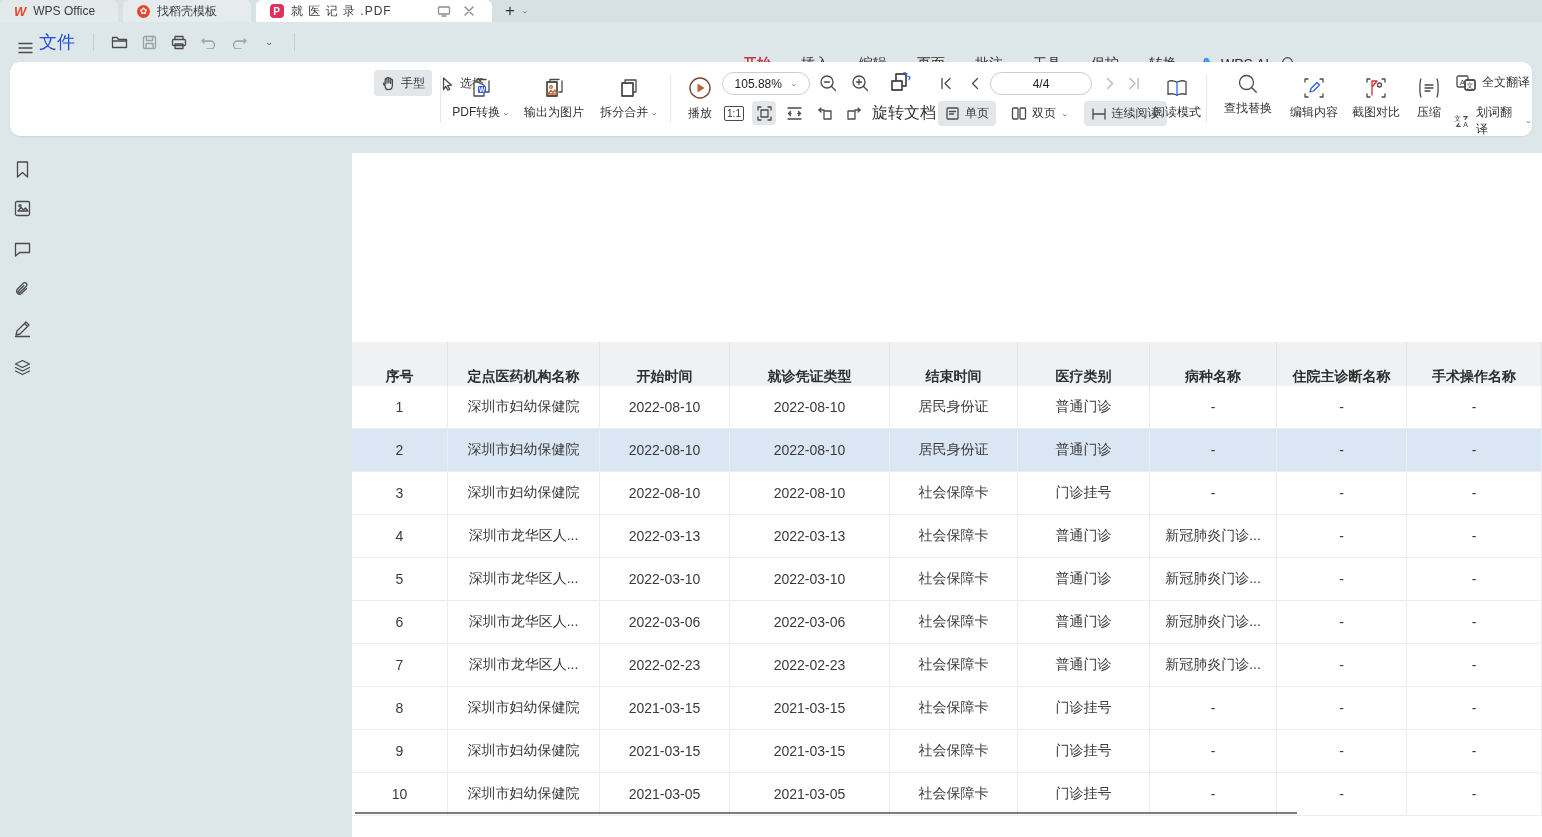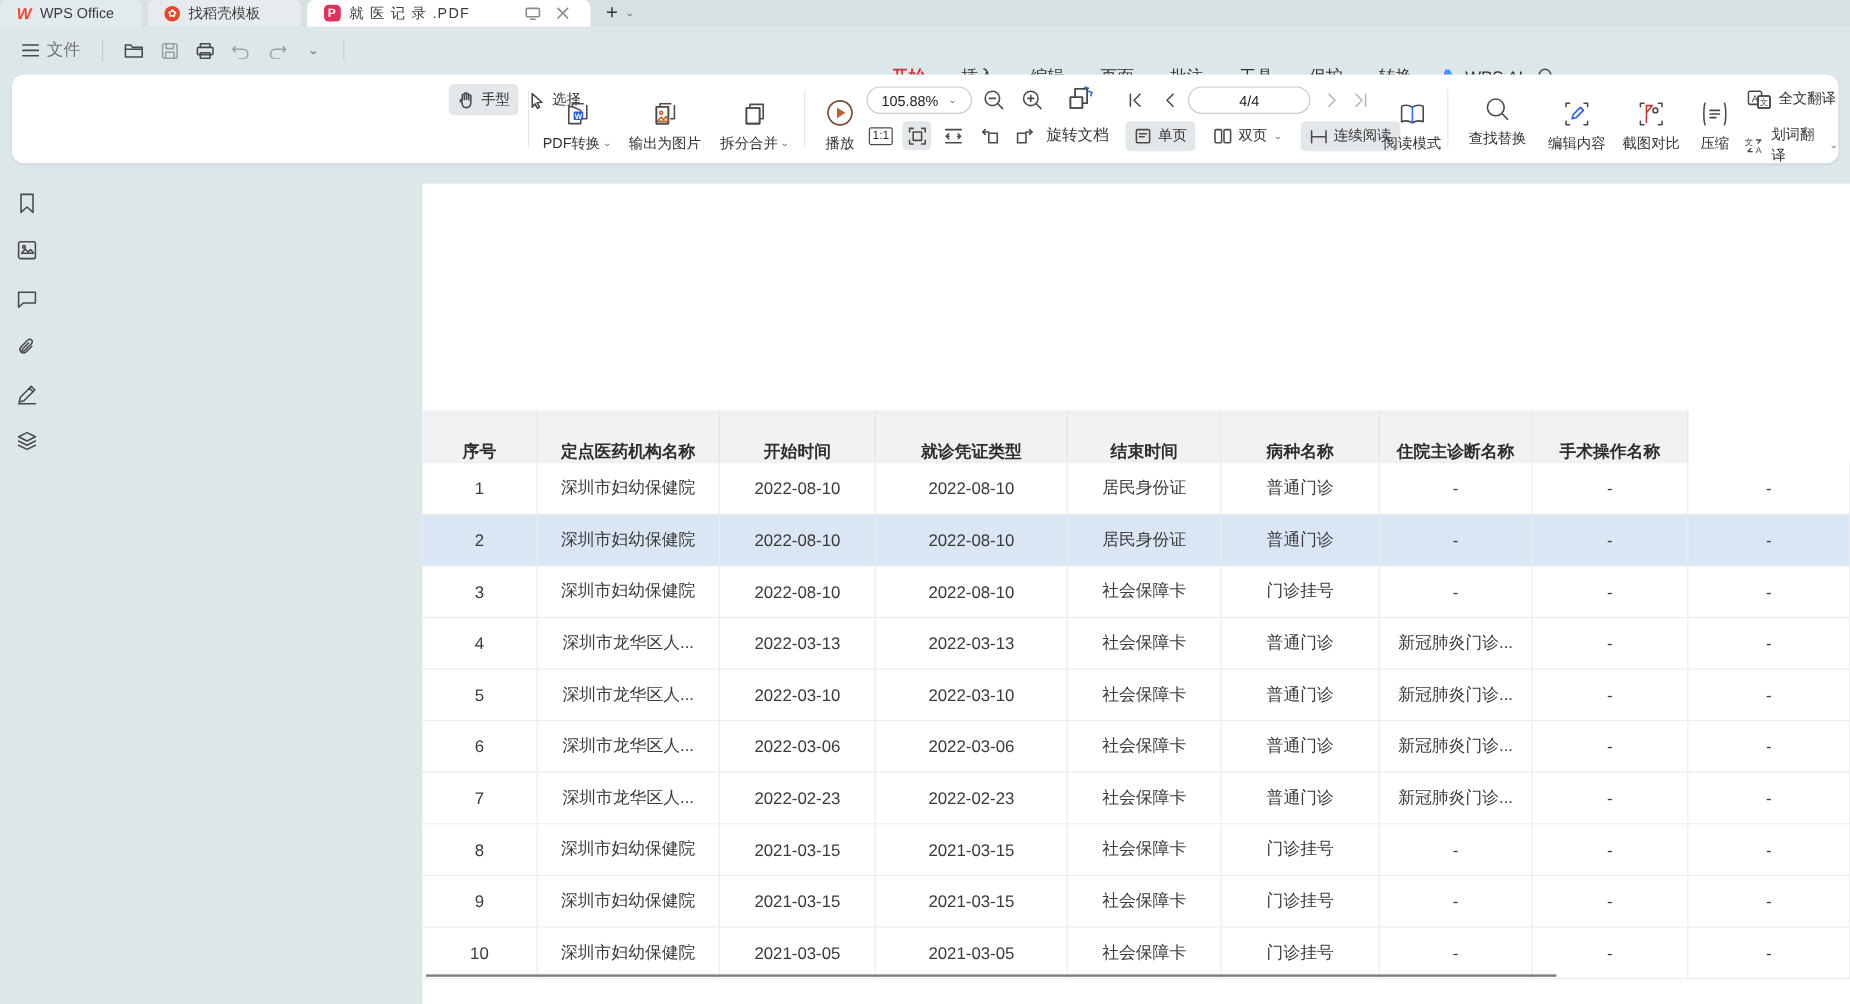--- a/index.html
+++ b/index.html
@@ -24,38 +24,38 @@
   .wps-w { font-weight:bold; font-size:13px; color:#e8442e; font-style:italic; }
   .docer-dot { width:13px; height:13px; border-radius:50%; background:#e8442e;
     color:#fff; font-size:9px; display:flex; align-items:center; justify-content:center; font-weight:bold; }
   .pdf-chip { width:14px; height:14px; border-radius:4px; background:#e0315b; color:#fff;
     font-size:10px; font-weight:bold; display:flex; align-items:center; justify-content:center; }
 
   
   .menubar { position:absolute; left:0; top:22px; width:1542px; height:40px;
     display:flex; align-items:center; font-size:14px; }
   .mb-left { display:flex; align-items:center; gap:4px; padding-left:12px; }
-  .file-btn { display:flex; align-items:center; gap:6px; padding:4px 6px; font-size:14px; color:#737373; }
+  .file-btn { display:flex; align-items:flex-end; gap:6px; padding:4px 6px; font-size:18px; color:#1d4ed8; }
   .mb-sep { width:1px; height:18px; background:#c3ced1; margin:0 8px; }
   .mb-ic { width:26px; height:24px; display:flex; align-items:center; justify-content:center; border-radius:4px; }
   .mb-ic.dim svg { opacity:.45; }
   .menus { position:absolute; left:728px; top:22px; height:40px; display:flex; align-items:center; }
   .menu-item { padding:0 15px; height:40px; display:flex; align-items:center; color:#2f2f2f; position:relative; }
   .menu-item.active { color:#c7383f; font-weight:bold; }
   .menu-item.active::after { content:""; position:absolute; left:14px; right:14px; bottom:2px;
     height:3px; background:#c7383f; border-radius:2px; }
   .wpsai { display:flex; align-items:center; gap:6px; padding:0 10px; font-size:14px; color:#2f2f2f; }
   .mb-search { margin-left:8px; width:26px; height:26px; display:flex; align-items:center; justify-content:center; }
 
   
   .toolbar { position:absolute; left:10px; top:62px; width:1522px; height:74px;
     background:#ffffff; border-radius:10px; box-shadow:0 1px 2px rgba(0,0,0,.08); }
   .tb-abs { position:absolute; }
   .vsep { position:absolute; top:13px; width:1px; height:48px; background:#e4e6e8; }
-  .bigbtn { display:flex; flex-direction:column; align-items:center; justify-content:flex-end;
+  .bigbtn { display:flex; flex-direction:column; align-items:center; justify-content:center;
     gap:5px; height:58px; border-radius:4px; }
   .lbl { font-size:12px; color:#333; white-space:nowrap; display:flex; align-items:center; gap:2px; }
   .chev { font-size:9px; color:#666; transform:scaleY(.8); }
   .smallbtn { display:flex; align-items:center; gap:5px; padding:3px 7px; border-radius:4px;
     font-size:12px; color:#333; height:26px; }
   .on { background:#e4e7ea; }
   .zoombox, .pagebox { border:1px solid #c9ccd0; border-radius:12px; height:23px;
     display:flex; align-items:center; justify-content:center; font-size:12px; color:#222; gap:8px; }
   .togglebtn { display:flex; align-items:center; gap:5px; font-size:12px; color:#333;
     padding:3px 7px; border-radius:4px; height:25px; }
@@ -319,21 +319,21 @@
           <rect x="8" y="6" width="7" height="8"></rect>
         </svg>
     </div>
     <div class="iconbtn">
       <svg width="17" height="16" viewBox="0 0 17 16" class="ic">
           <path d="M12 3l2 2-2 2"></path>
           <path d="M14 5H9"></path>
           <rect x="2" y="6" width="7" height="8"></rect>
         </svg>
     </div>
-    <span class="lbl" style="font-size:13px">
+    <span class="lbl" style="font-size:16px">
         <span>旋转文档</span>
       </span>
   </div>
 
   <div class="tb-abs iconbtn" style="left:924px;top:9px">
     <svg width="14" height="13" viewBox="0 0 14 13" class="ic">
         <path d="M3 1.5v10M11 1.5L6 6.5l5 5"></path>
       </svg>
   </div>
   <div class="tb-abs iconbtn" style="left:952px;top:9px">
@@ -499,20 +499,23 @@
       <div class="cell">
         <span>开始时间</span>
       </div>
       <div class="cell">
         <span>就诊凭证类型</span>
       </div>
       <div class="cell">
         <span>结束时间</span>
       </div>
       <div class="cell">
+        <span>医疗类别</span>
+      </div>
+      <div class="cell">
         <span>病种名称</span>
       </div>
       <div class="cell">
         <span>住院主诊断名称</span>
       </div>
       <div class="cell">
         <span>手术操作名称</span>
       </div>
     </div>
   <div class="tbody" id="table-rows">

